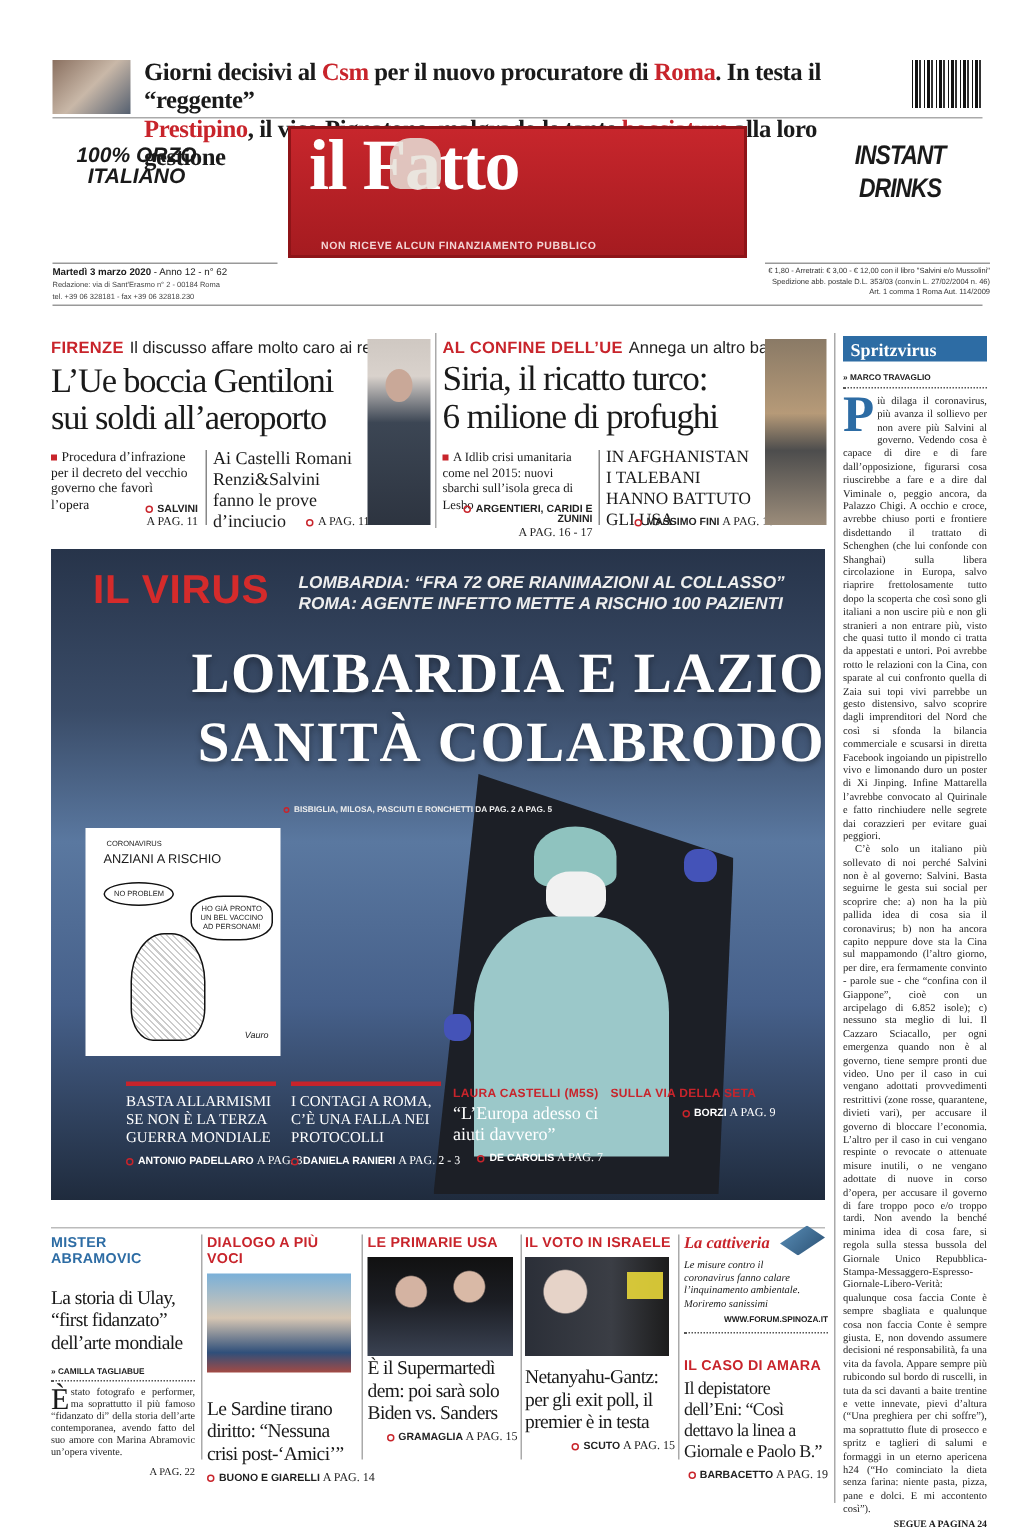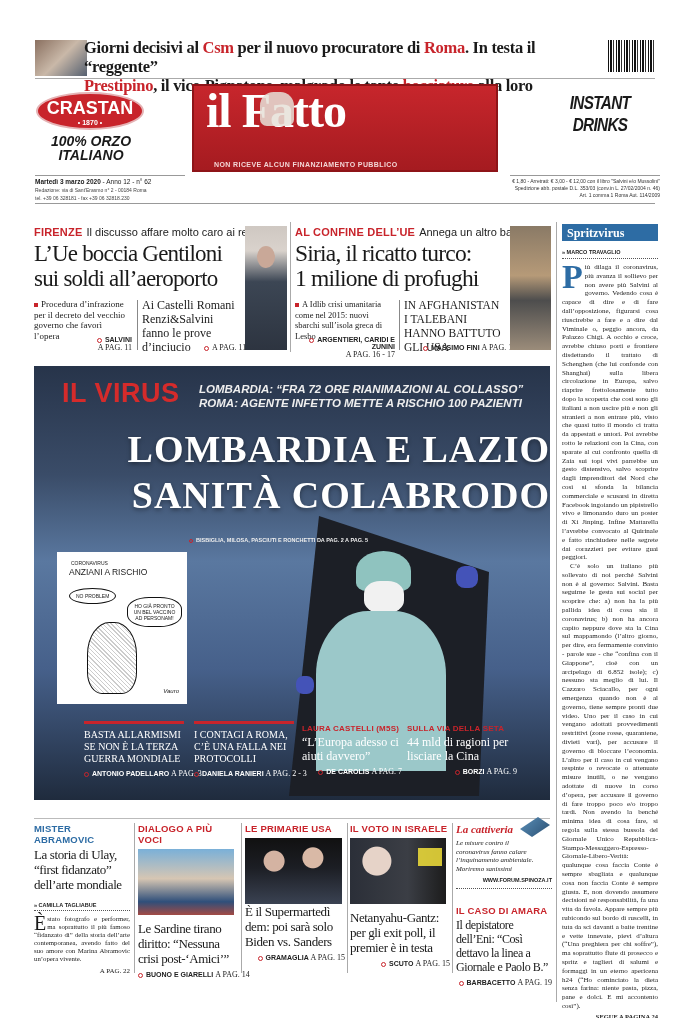--- a/index.html
+++ b/index.html
@@ -14,32 +14,28 @@
 .dot{display:inline-block;width:5px;height:5px;border:1.5px solid #c8242b;border-radius:50%;margin-right:3px;vertical-align:middle}
 .bullet{display:inline-block;width:4px;height:4px;background:#c8242b;margin-right:3px;vertical-align:middle}
 .vline{position:absolute;width:1px;background:#888}
 .hline{position:absolute;height:1px;background:#888}
 .photo{position:absolute;overflow:hidden}
 </style>
 </head>
 <body>
 
 <div class="photo" style="left:35px;top:40px;width:52px;height:36px;background:linear-gradient(135deg,#8a7060,#c9b8a8 50%,#556070)"></div>
-<div class="abs" style="left:84px;top:38px;width:500px;font-size:16.5px;font-weight:bold;line-height:19px;letter-spacing:-.3px">
+<div class="abs" style="left:96px;top:38px;width:500px;font-size:16.5px;font-weight:bold;line-height:19px;letter-spacing:-.3px">
   <div><span>Giorni decisivi al </span><span class="red">Csm</span><span> per il nuovo procuratore di </span><span class="red">Roma</span><span>. In testa il “reggente”</span></div>
   <div><span class="red">Prestipino</span><span>, il vice-Pignatone, malgrado le tante </span><span class="red">bocciature</span><span> alla loro gestione</span></div>
 </div>
 <div class="abs" style="left:608px;top:40px;width:48px;height:32px;background:repeating-linear-gradient(90deg,#111 0 1px,#fff 1px 2px,#111 2px 4px,#fff 4px 5px,#333 5px 6px,#fff 6px 8px)"></div>
 <div class="hline" style="left:35px;top:78px;width:620px;background:#aaa"></div>
 
 <div class="abs" style="left:36px;top:92px;width:110px;height:76px">
-  <div style="width:108px;height:38px;border-radius:50%;background:#c8242b;border:2px solid #e5b3b5;color:#fff;font-family:'Liberation Sans',sans-serif;font-weight:bold;font-size:18px;text-align:center;line-height:28px;position:relative">
-    <span>CRASTAN</span>
-    <span style="position:absolute;left:0;right:0;top:25px;font-size:7px;line-height:8px">• 1870 •</span>
-  </div>
   <div class="sans" style="font-weight:bold;font-style:italic;font-size:14px;line-height:14px;margin-top:4px;text-align:center">
     <div>100% ORZO</div>
     <div>ITALIANO</div>
   </div>
 </div>
 
 <div class="abs" style="left:192px;top:84px;width:306px;height:88px;background:linear-gradient(180deg,#c7262c,#a51b20);border:2px solid #8e1418">
   <div style="position:absolute;left:12px;top:0px;font-size:48px;color:#fff;font-weight:bold;letter-spacing:-1px;line-height:50px">il Fatto</div>
   <div style="position:absolute;left:66px;top:6px;width:34px;height:34px;background:#e6e0d8;border-radius:40% 40% 20% 20%;opacity:.85"></div>
   <div style="position:absolute;left:20px;bottom:2px;font-family:'Liberation Sans',sans-serif;font-size:7px;color:#f3d5d5;font-weight:bold;letter-spacing:.4px">NON RICEVE ALCUN FINANZIAMENTO PUBBLICO</div>
@@ -77,21 +73,21 @@
 </div>
 <div class="photo" style="left:245px;top:226px;width:42px;height:124px;background:linear-gradient(180deg,#cfc8c2 0,#d9d2cc 20%,#3c4654 45%,#2d3440 100%)">
   <div style="position:absolute;left:12px;top:20px;width:18px;height:22px;border-radius:50%;background:#c9a898"></div>
 </div>
 <div class="vline" style="left:290px;top:222px;height:130px;background:#aaa"></div>
 
 <div class="abs" style="left:295px;top:222px;width:215px;height:130px">
   <div style="white-space:nowrap"><span class="kicker">AL CONFINE DELL’UE</span> <span class="kicker-tail">Annega un altro bambino</span></div>
   <div style="font-size:23.5px;line-height:25px;letter-spacing:-.8px;margin-top:1px">
     <div>Siria, il ricatto turco:</div>
-    <div>1 milione di profughi</div>
+    <div>6 milione di profughi</div>
   </div>
   <div style="position:absolute;left:0;top:77px;width:100px;font-size:8.5px;line-height:10.5px"><span class="bullet"></span><span>A Idlib crisi umanitaria come nel 2015: nuovi sbarchi sull’isola greca di Lesbo</span></div>
   <div class="byline" style="position:absolute;left:0;top:114px;width:100px;text-align:right"><span class="dot"></span><span>ARGENTIERI, CARIDI E ZUNINI</span><br><span class="pg">A PAG. 16 - 17</span></div>
   <div class="vline" style="left:104px;top:78px;height:50px"></div>
   <div style="position:absolute;left:109px;top:76px;width:100px;font-size:11.5px;line-height:14px">IN AFGHANISTAN I TALEBANI HANNO BATTUTO GLI USA</div>
   <div class="byline" style="position:absolute;left:128px;top:121px;white-space:nowrap"><span class="dot"></span><span>MASSIMO FINI</span> <span class="pg">A PAG. 13</span></div>
 </div>
 <div class="photo" style="left:510px;top:226px;width:41px;height:124px;background:linear-gradient(180deg,#8a7a66,#b69a78 40%,#4d4d4d 60%,#9b8c7a)"></div>
 <div class="vline" style="left:556px;top:222px;height:780px;background:#aaa"></div>
 
@@ -136,55 +132,54 @@
       <div style="color:#fff;font-size:10px;line-height:12px">I CONTAGI A ROMA, C’È UNA FALLA NEI PROTOCOLLI</div>
       <div class="byline" style="color:#fff;margin-top:4px;white-space:nowrap"><span class="dot"></span><span>DANIELA RANIERI</span> <span class="pg">A PAG. 2 - 3</span></div>
     </div>
     <div style="position:absolute;left:268px;top:3px;width:100px">
       <div class="kicker" style="font-size:8px">LAURA CASTELLI (M5S)</div>
       <div style="color:#fff;font-size:12px;line-height:14px;margin-top:2px">“L’Europa adesso ci aiuti davvero”</div>
       <div class="byline" style="color:#fff;margin-top:4px;text-align:right;white-space:nowrap"><span class="dot"></span><span>DE CAROLIS</span> <span class="pg">A PAG. 7</span></div>
     </div>
     <div style="position:absolute;left:373px;top:3px;width:110px">
       <div class="kicker" style="font-size:8px">SULLA VIA DELLA SETA</div>
-      <div style="color:#fff;font-size:12px;line-height:14px;margin-top:2px">44 mld di ragioni per lisciare la Cina</div>
       <div class="byline" style="color:#fff;margin-top:4px;text-align:right;white-space:nowrap"><span class="dot"></span><span>BORZI</span> <span class="pg">A PAG. 9</span></div>
     </div>
   </div>
 </div>
 
 <div class="abs" style="left:562px;top:224px;width:96px;height:780px">
   <div style="background:#2d6ca4;color:#fff;font-weight:bold;font-size:12px;padding:2px 5px;height:17px">Spritzvirus</div>
   <div class="sans" style="margin-top:8px;font-size:5.5px;font-weight:bold;border-bottom:1px dotted #555;padding-bottom:3px">» <span>MARCO TRAVAGLIO</span></div>
   <div style="font-size:7px;line-height:8.8px;text-align:justify;margin-top:4px;hyphens:auto">
     <span style="float:left;font-size:34px;line-height:28px;color:#2d6ca4;font-weight:bold;margin-right:2px">P</span>
     <span>iù dilaga il coronavirus, più avanza il sollievo per non avere più Salvini al governo. Vedendo cosa è capace di dire e di fare dall’opposizione, figurarsi cosa riuscirebbe a fare e a dire dal Viminale o, peggio ancora, da Palazzo Chigi. A occhio e croce, avrebbe chiuso porti e frontiere disdettando il trattato di Schenghen (che lui confonde con Shanghai) sulla libera circolazione in Europa, salvo riaprire frettolosamente tutto dopo la scoperta che così sono gli italiani a non uscire più e non gli stranieri a non entrare più, visto che quasi tutto il mondo ci tratta da appestati e untori. Poi avrebbe rotto le relazioni con la Cina, con sparate al cui confronto quella di Zaia sui topi vivi parrebbe un gesto distensivo, salvo scoprire dagli imprenditori del Nord che così si sfonda la bilancia commerciale e scusarsi in diretta Facebook ingoiando un pipistrello vivo e limonando duro un poster di Xi Jinping. Infine Mattarella l’avrebbe convocato al Quirinale e fatto rinchiudere nelle segrete dai corazzieri per evitare guai peggiori.</span>
     <div style="text-indent:8px">C’è solo un italiano più sollevato di noi perché Salvini non è al governo: Salvini. Basta seguirne le gesta sui social per scoprire che: a) non ha la più pallida idea di cosa sia il coronavirus; b) non ha ancora capito neppure dove sta la Cina sul mappamondo (l’altro giorno, per dire, era fermamente convinto - parole sue - che “confina con il Giappone”, cioè con un arcipelago di 6.852 isole); c) nessuno sta meglio di lui. Il Cazzaro Sciacallo, per ogni emergenza quando non è al governo, tiene sempre pronti due video. Uno per il caso in cui vengano adottati provvedimenti restrittivi (zone rosse, quarantene, divieti vari), per accusare il governo di bloccare l’economia. L’altro per il caso in cui vengano respinte o revocate o attenuate misure inutili, o ne vengano adottate di nuove in corso d’opera, per accusare il governo di fare troppo poco e/o troppo tardi. Non avendo la benché minima idea di cosa fare, si regola sulla stessa bussola del Giornale Unico Repubblica-Stampa-Messaggero-Espresso-Giornale-Libero-Verità: qualunque cosa faccia Conte è sempre sbagliata e qualunque cosa non faccia Conte è sempre giusta. E, non dovendo assumere decisioni né responsabilità, fa una vita da favola. Appare sempre più rubicondo sul bordo di ruscelli, in tuta da sci davanti a baite trentine e vette innevate, pievi d’altura (“Una preghiera per chi soffre”), ma soprattutto flute di prosecco e spritz e taglieri di salumi e formaggi in un eterno apericena h24 (“Ho cominciato la dieta senza farina: niente pasta, pizza, pane e dolci. E mi accontento così”).</div>
   </div>
   <div style="font-size:6.5px;font-weight:bold;text-align:right;margin-top:2px">SEGUE A PAGINA 24</div>
 </div>
 
 <div class="hline" style="left:34px;top:818px;width:516px;background:#bbb"></div>
 
 <div class="abs" style="left:34px;top:823px;width:96px;height:180px">
   <div class="kicker" style="font-size:9.5px;color:#2d6ca4">MISTER ABRAMOVIC</div>
-  <div style="font-size:13px;line-height:15px;letter-spacing:-.4px;margin-top:2px">La storia di Ulay, “first fidanzato” dell’arte mondiale</div>
+  <div style="font-size:13px;line-height:15px;letter-spacing:-.4px;margin-top:12px">La storia di Ulay, “first fidanzato” dell’arte mondiale</div>
   <div class="sans" style="margin-top:10px;font-size:5.5px;font-weight:bold;border-bottom:1px dotted #555;padding-bottom:2px">» <span>CAMILLA TAGLIABUE</span></div>
   <div style="font-size:6.8px;line-height:8px;text-align:justify;margin-top:4px">
     <span style="float:left;font-size:20px;line-height:16px;margin-right:1px">È</span>
     <span>stato fotografo e performer, ma soprattutto il più famoso “fidanzato di” della storia dell’arte contemporanea, avendo fatto del suo amore con Marina Abramovic un’opera vivente.</span>
   </div>
   <div style="font-size:7px;text-align:right;margin-top:4px">A PAG. 22</div>
 </div>
 <div class="vline" style="left:134px;top:823px;height:150px;background:#aaa"></div>
 
 <div class="abs" style="left:138px;top:823px;width:100px;height:180px">
   <div class="kicker" style="font-size:9.5px">DIALOGO A PIÙ VOCI</div>
   <div class="photo" style="position:relative;margin-top:4px;width:96px;height:66px;background:linear-gradient(180deg,#7ab0d8,#d6c6b3 45%,#2f4f7a 80%,#a34a44)"></div>
-  <div style="font-size:13px;line-height:15px;letter-spacing:-.4px;margin-top:6px">Le Sardine tirano diritto: “Nessuna crisi post-‘Amici’”</div>
+  <div style="font-size:13px;line-height:15px;letter-spacing:-.4px;margin-top:16px">Le Sardine tirano diritto: “Nessuna crisi post-‘Amici’”</div>
   <div class="byline" style="margin-top:4px;white-space:nowrap"><span class="dot"></span><span>BUONO E GIARELLI</span> <span class="pg">A PAG. 14</span></div>
 </div>
 <div class="vline" style="left:241px;top:823px;height:150px;background:#aaa"></div>
 
 <div class="abs" style="left:245px;top:823px;width:100px;height:180px">
   <div class="kicker" style="font-size:9.5px">LE PRIMARIE USA</div>
   <div class="photo" style="position:relative;margin-top:4px;width:97px;height:66px;background:radial-gradient(circle at 30% 35%,#d4b3a2 0 10px,transparent 11px),radial-gradient(circle at 70% 30%,#d9b9a6 0 10px,transparent 11px),linear-gradient(180deg,#111 0,#1c1e24 45%,#3a4252 100%)"></div>
   <div style="font-size:13px;line-height:15px;letter-spacing:-.4px;margin-top:0">È il Supermartedì dem: poi sarà solo Biden vs. Sanders</div>
   <div class="byline" style="margin-top:4px;text-align:right;white-space:nowrap"><span class="dot"></span><span>GRAMAGLIA</span> <span class="pg">A PAG. 15</span></div>
 </div>

